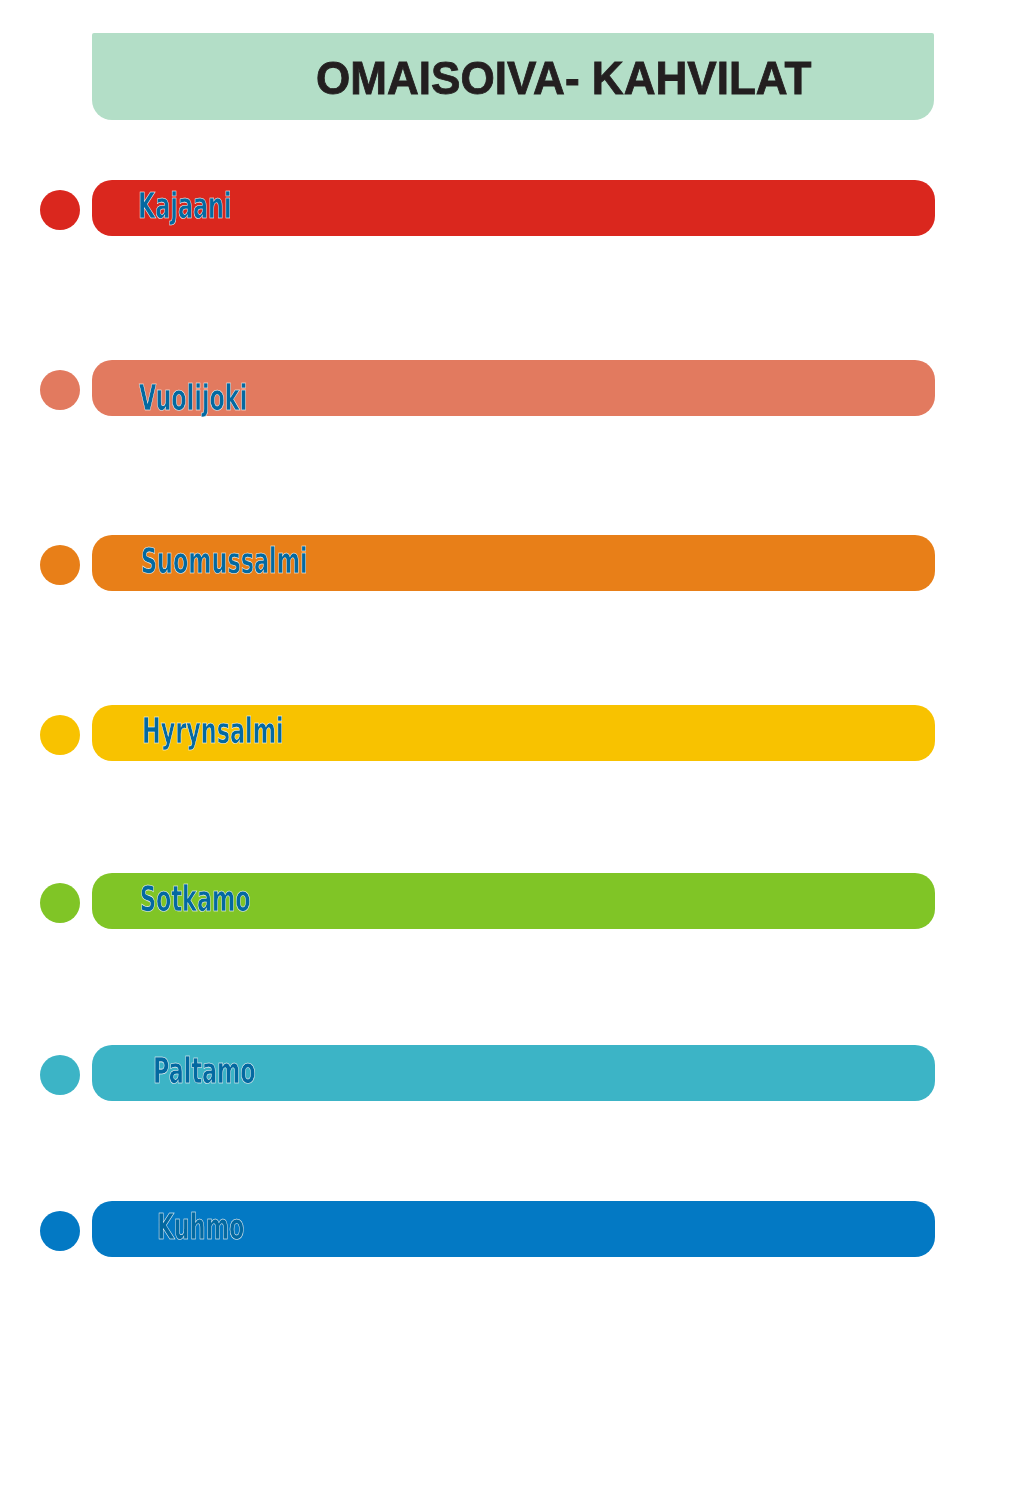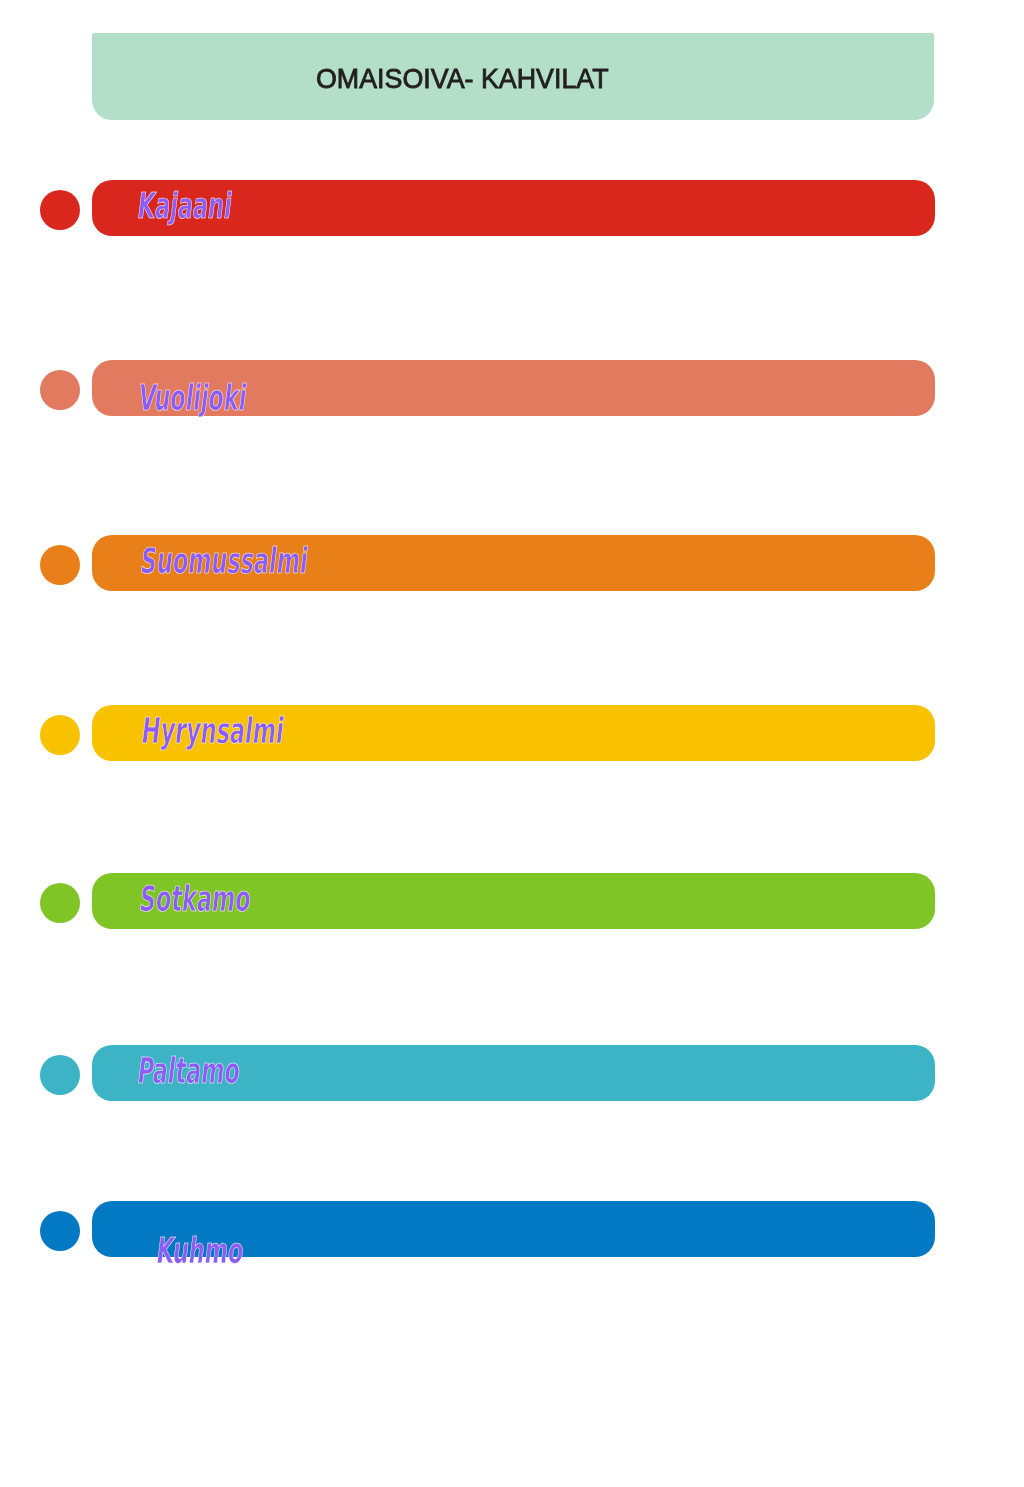--- a/index.html
+++ b/index.html
@@ -19,22 +19,22 @@
     left:92px; top:33px;
     width:842px; height:87px;
     background:#b3dec7;
     border-radius:2px 2px 20px 20px;
   }
   .banner-title {
     position:absolute;
     left:224px; top:0; height:86px;
     display:flex; align-items:center;
     font-family:"Liberation Sans", sans-serif;
-    font-weight:normal;
-    font-size:28px;
+    font-weight:bold;
+    font-size:46px;
     line-height:87px;
     letter-spacing:0;
     color:#231f20;
     -webkit-text-stroke:0.85px #231f20;
     white-space:nowrap;
   }
   .banner-title > span {
     display:inline-block;
     transform:scaleX(0.958) translateY(2px);
     transform-origin:left center;
@@ -65,37 +65,36 @@
   }
   .bar-label {
     position:absolute;
     top:0; height:49px;
     display:flex; align-items:center;
     font-family:"DejaVu Sans", sans-serif;
     font-stretch:condensed;
     font-weight:bold;
     font-size:35.7px;
     line-height:56px;
-    color:#8b5cf6;
+    color:#0369a1;
     -webkit-text-stroke:0.55px #fdfaf6;
     white-space:nowrap;
-    font-style:italic;
   }
   .bar-label > span {
     display:inline-block;
     transform:scaleX(0.695) translateY(1.2px);
     transform-origin:left center;
   }
   .lx-1 { left:138px; }
   .lx-2 { left:138.6px;margin-top:12px; }
   .lx-3 { left:140.5px; }
   .lx-4 { left:142px; }
   .lx-5 { left:140px; }
-  .lx-6 { left:138px;text-align:right; }
-  .lx-7 { left:157px;margin-top:24px; }
+  .lx-6 { left:153px;text-align:right; }
+  .lx-7 { left:157px; }
 
   
 </style>
 </head>
 <body style="background: rgb(255, 255, 255);">
 
 <div class="page">
 
   <div class="banner" style="background: rgb(179, 222, 199);">
     <div class="banner-title">

